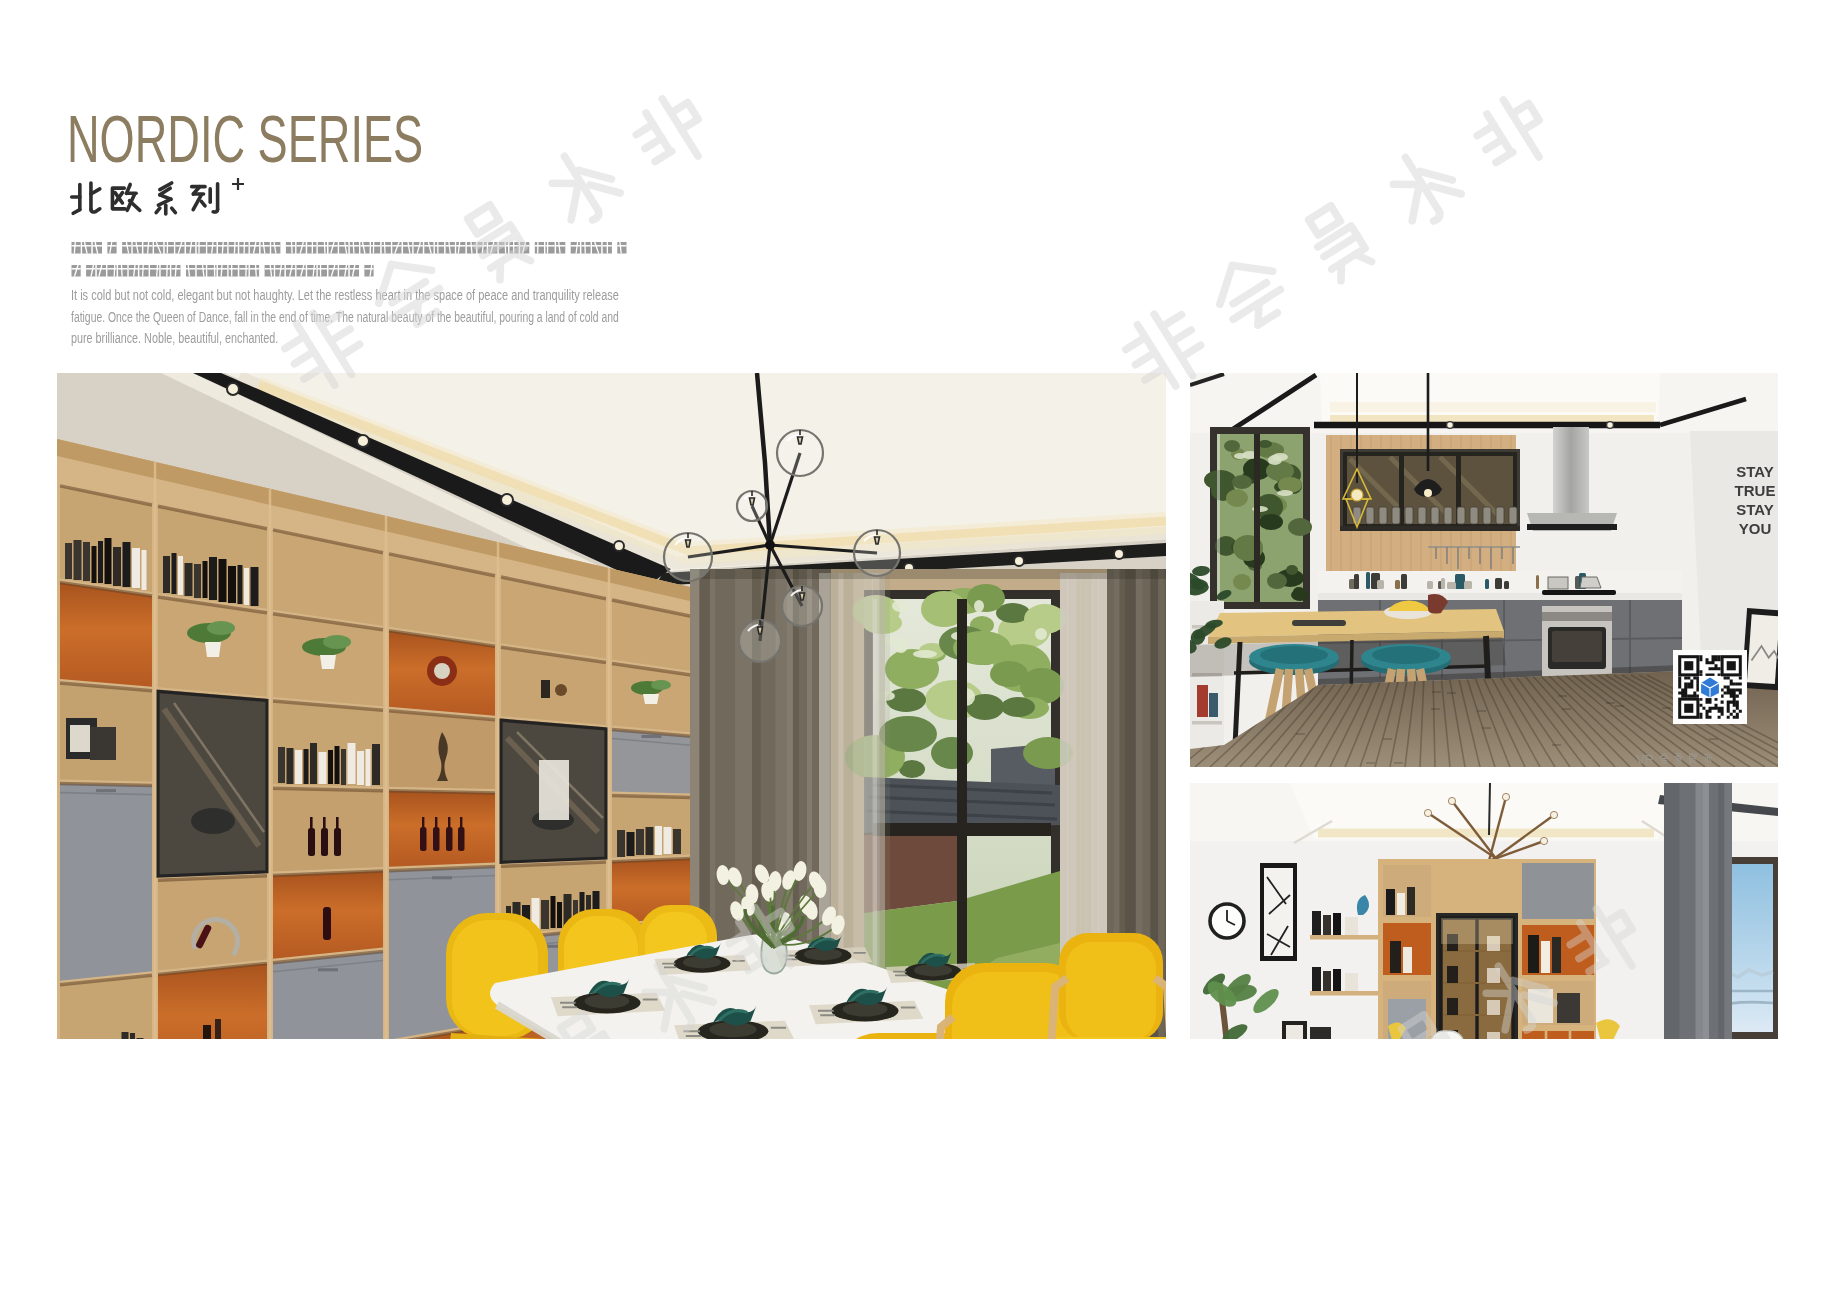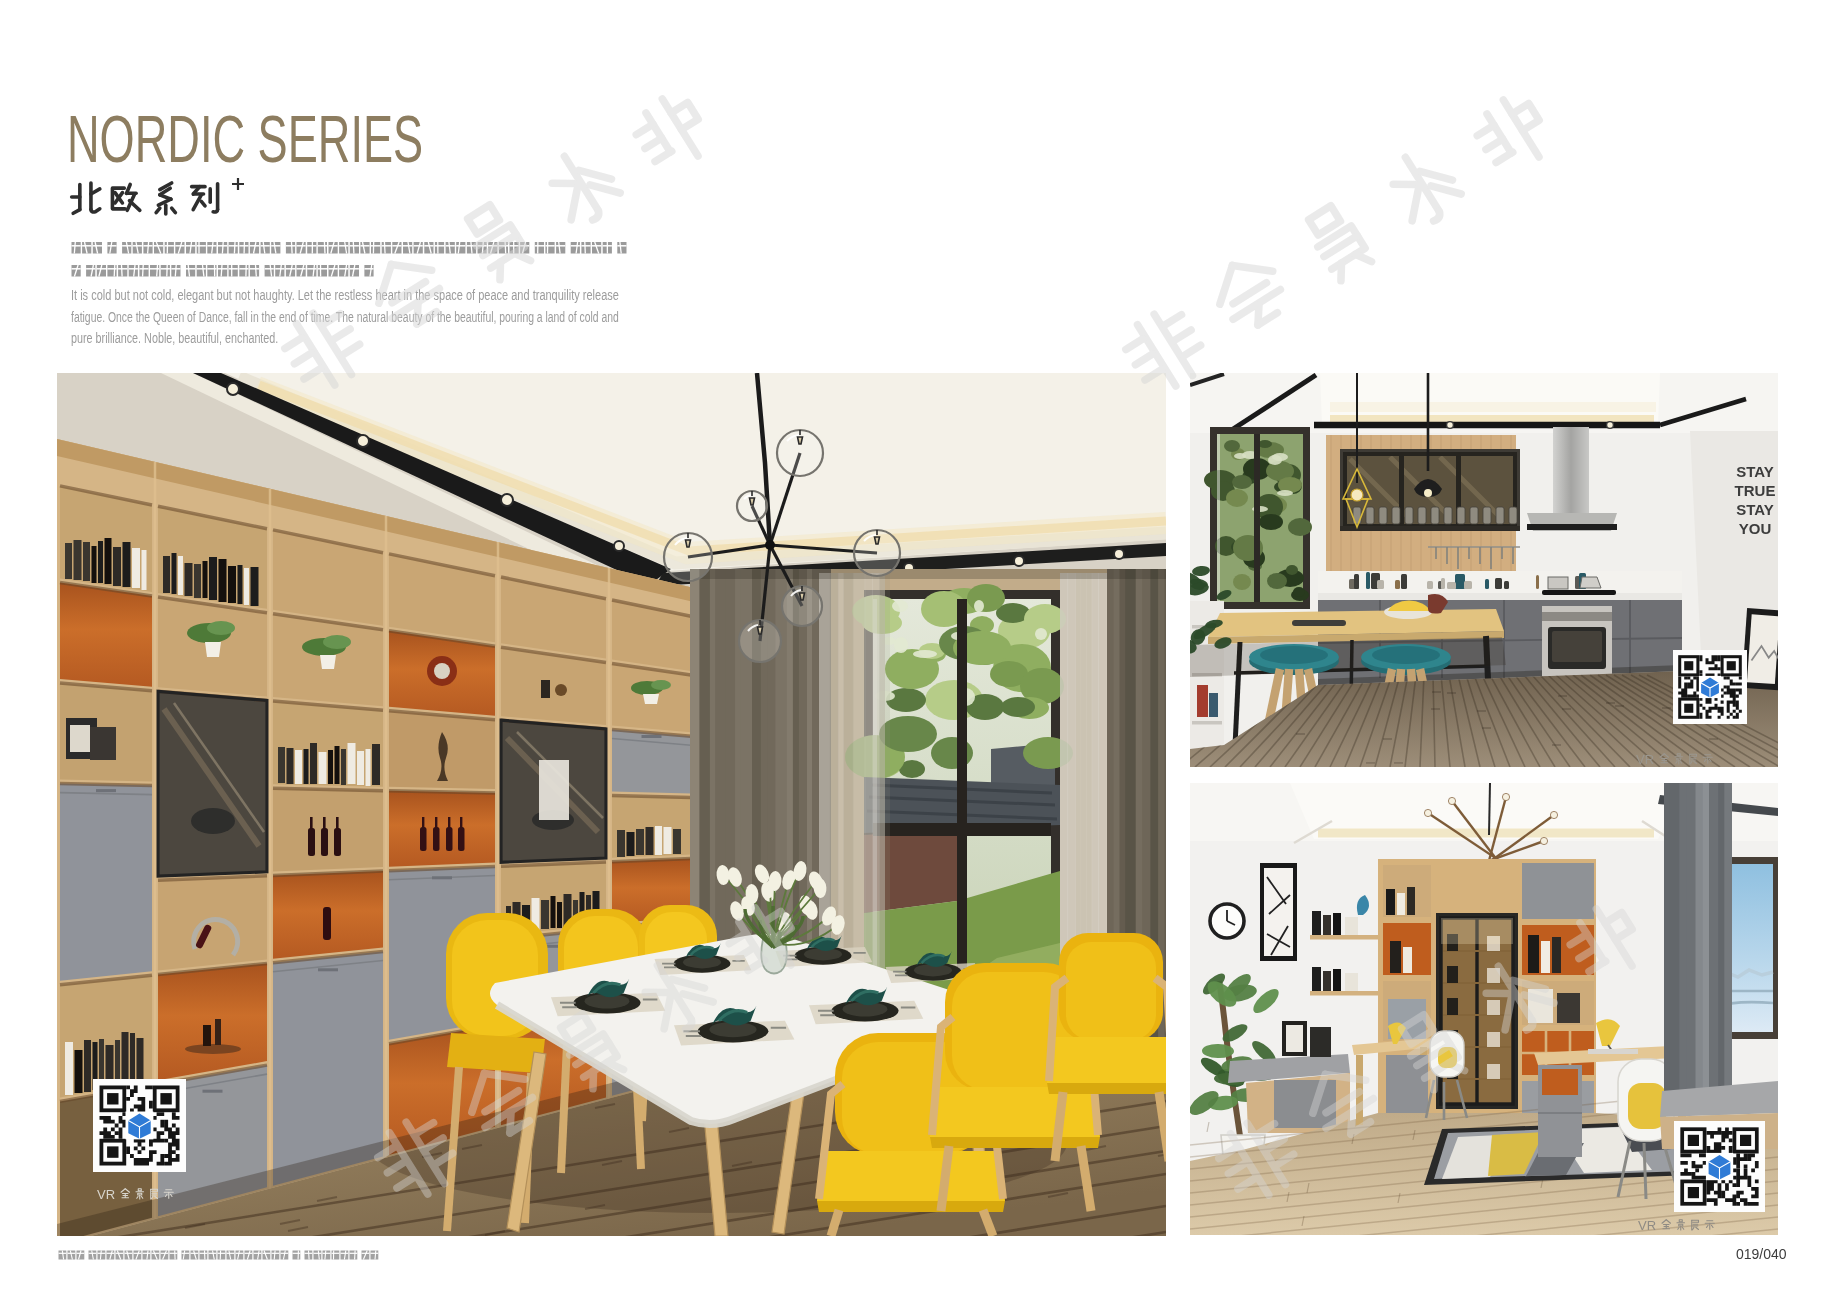--- a/index.html
+++ b/index.html
@@ -1,12 +1,12 @@
 <!DOCTYPE html>
-<html><head><meta charset="utf-8"><style>html,body{margin:0;padding:0;background:#fff;}*{box-sizing:border-box;}.page{position:relative;width:1836px;height:1307px;background:#ffffff;font-family:"Liberation Sans",sans-serif;overflow:hidden;}</style></head><body>
+<html><head><meta charset="utf-8"><style>html,body{margin:0;padding:0;background:#fff;}*{box-sizing:border-box;}.page{position:relative;width:1836px;height:1039px;background:#ffffff;font-family:"Liberation Sans",sans-serif;overflow:hidden;}</style></head><body>
 <div class="page">
     <div style="position:absolute;left:67px;top:101px;font-size:66px;color:#8d7d60;transform:scale(0.6840,1);transform-origin:0 0;white-space:nowrap;">NORDIC SERIES</div>
     <svg width="200" height="46" viewBox="0 0 200 46" xmlns="http://www.w3.org/2000/svg" style="position:absolute;left:66px;top:177px;">
       <g transform="translate(2.0,3.0) scale(0.3700)" fill="none" stroke="#2e2e2e" stroke-width="9.73" stroke-linecap="round" stroke-linejoin="round">
         <path d="M32,12 V80"></path>
         <path d="M32,80 L14,90"></path>
         <path d="M10,46 H32"></path>
         <path d="M62,8 V80"></path>
         <path d="M62,80 Q62,88 74,86 L86,78"></path>
         <path d="M62,38 L86,24"></path>

